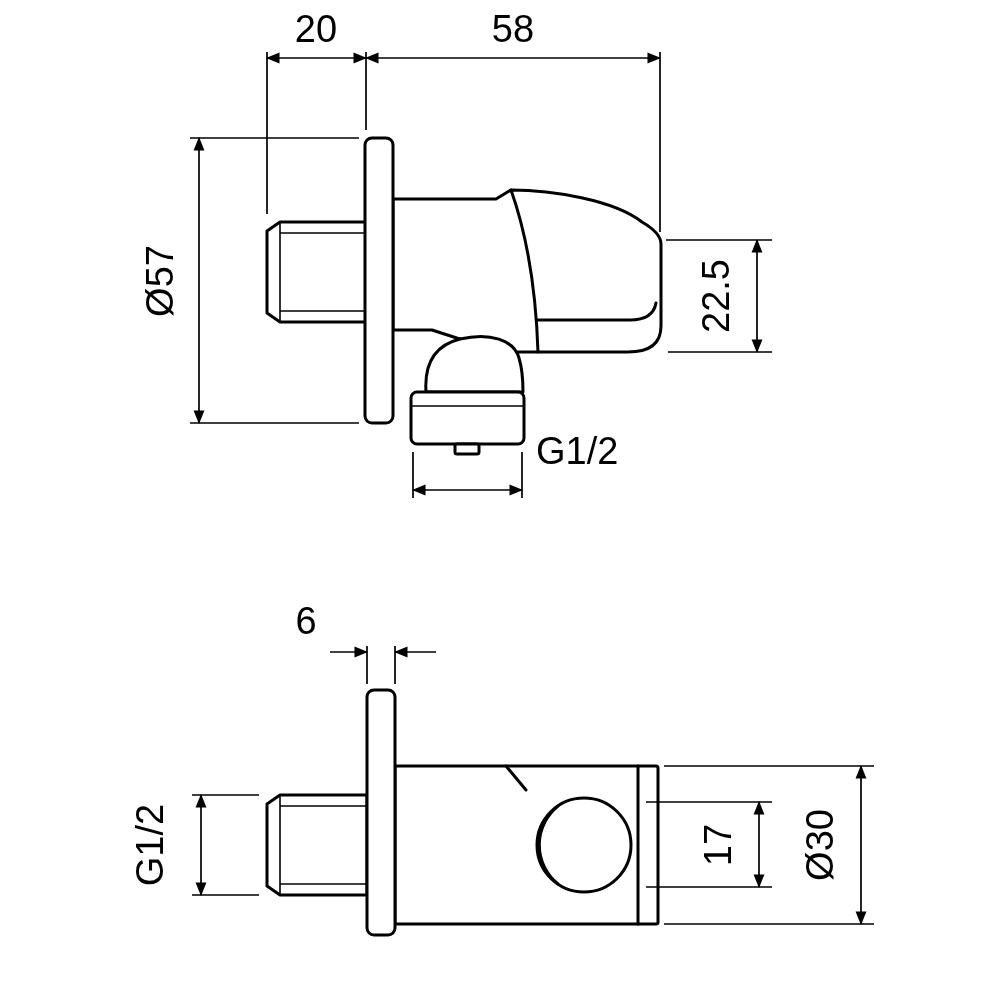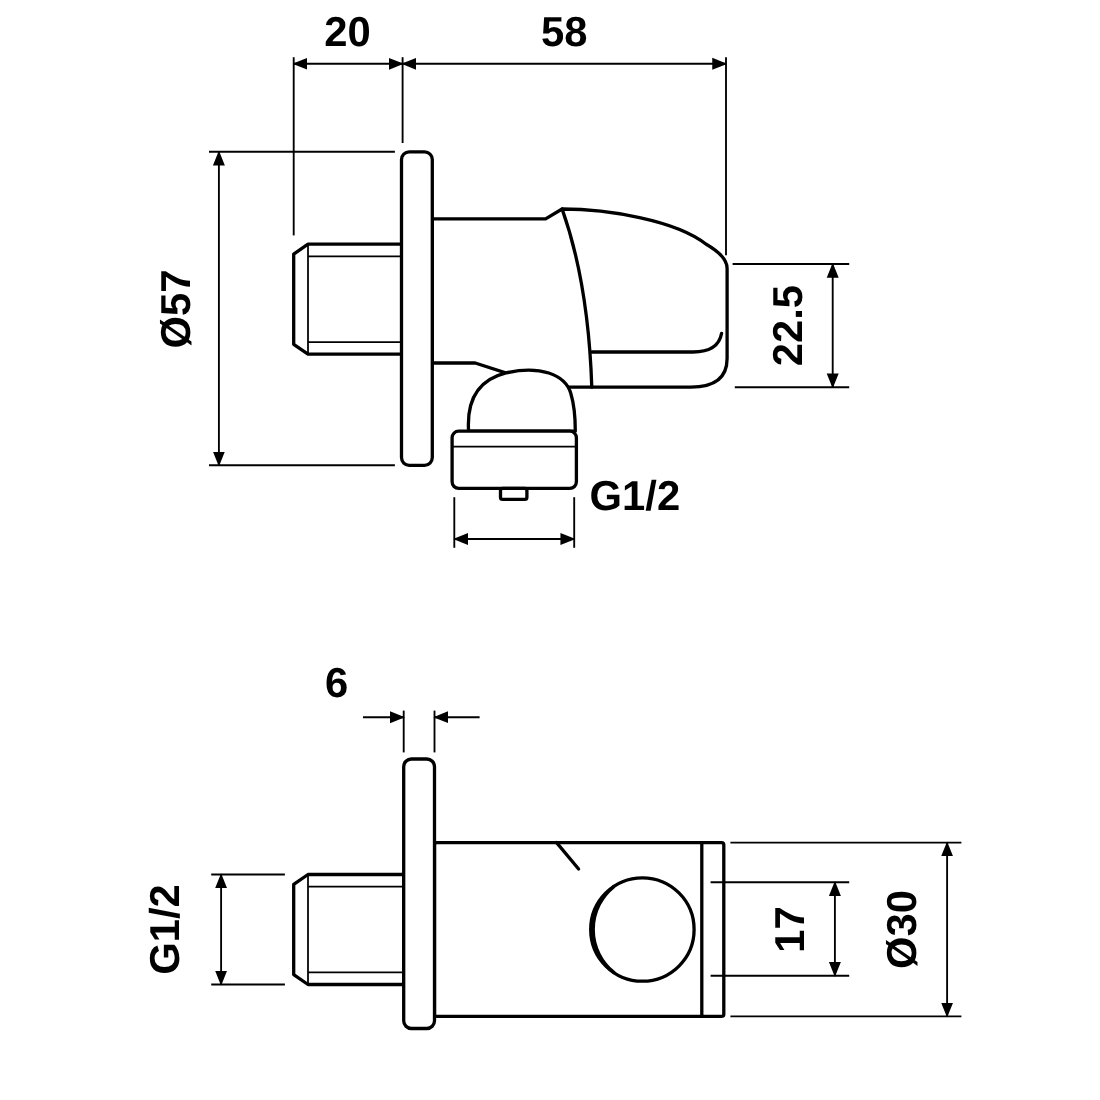--- a/index.html
+++ b/index.html
@@ -6,21 +6,20 @@
     margin: 0;
     padding: 0;
     background: var(--bg, #ffffff);
   }
   .stage {
     width: 1000px;
     height: 1000px;
     position: relative;
     background: var(--bg, #ffffff);
     overflow: hidden;
-    font-weight: bold;
   }
   svg { color: var(--line, #000000); display: block; }
   .outline {
     fill: #ffffff;
     stroke: currentColor;
     stroke-width: 3;
     stroke-linejoin: round;
   }
   .solid {
     fill: none;

